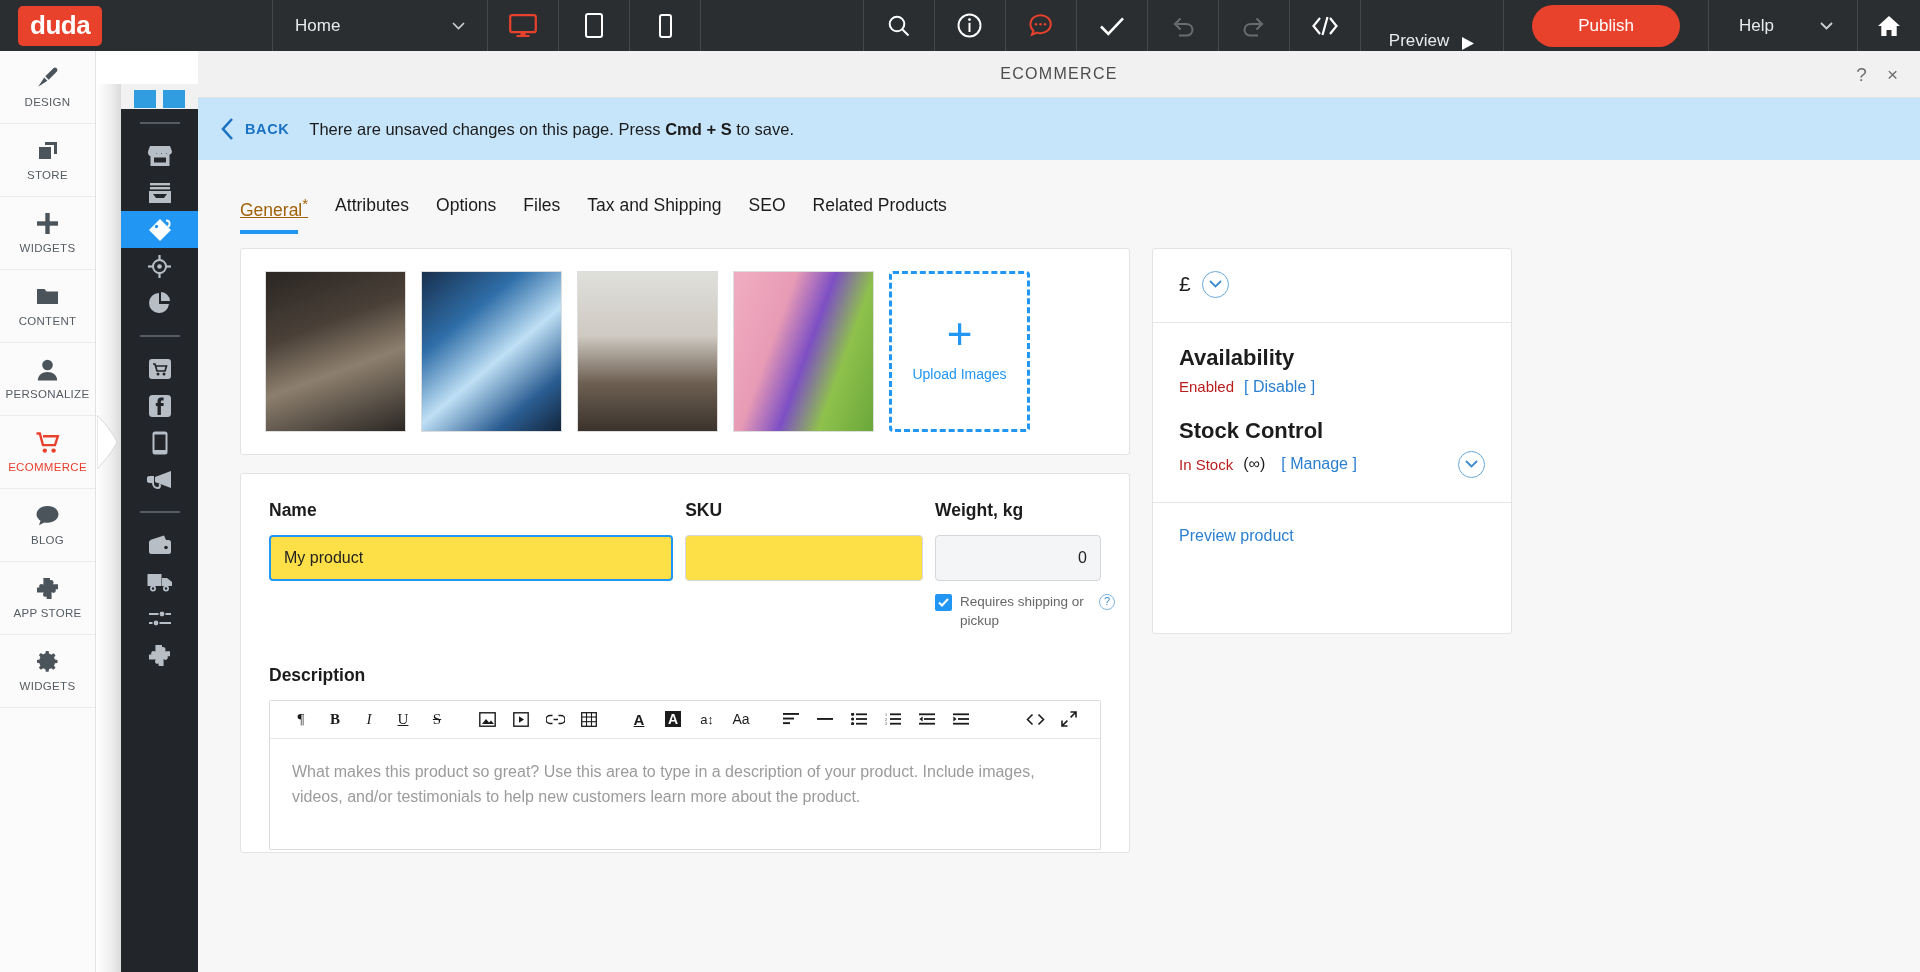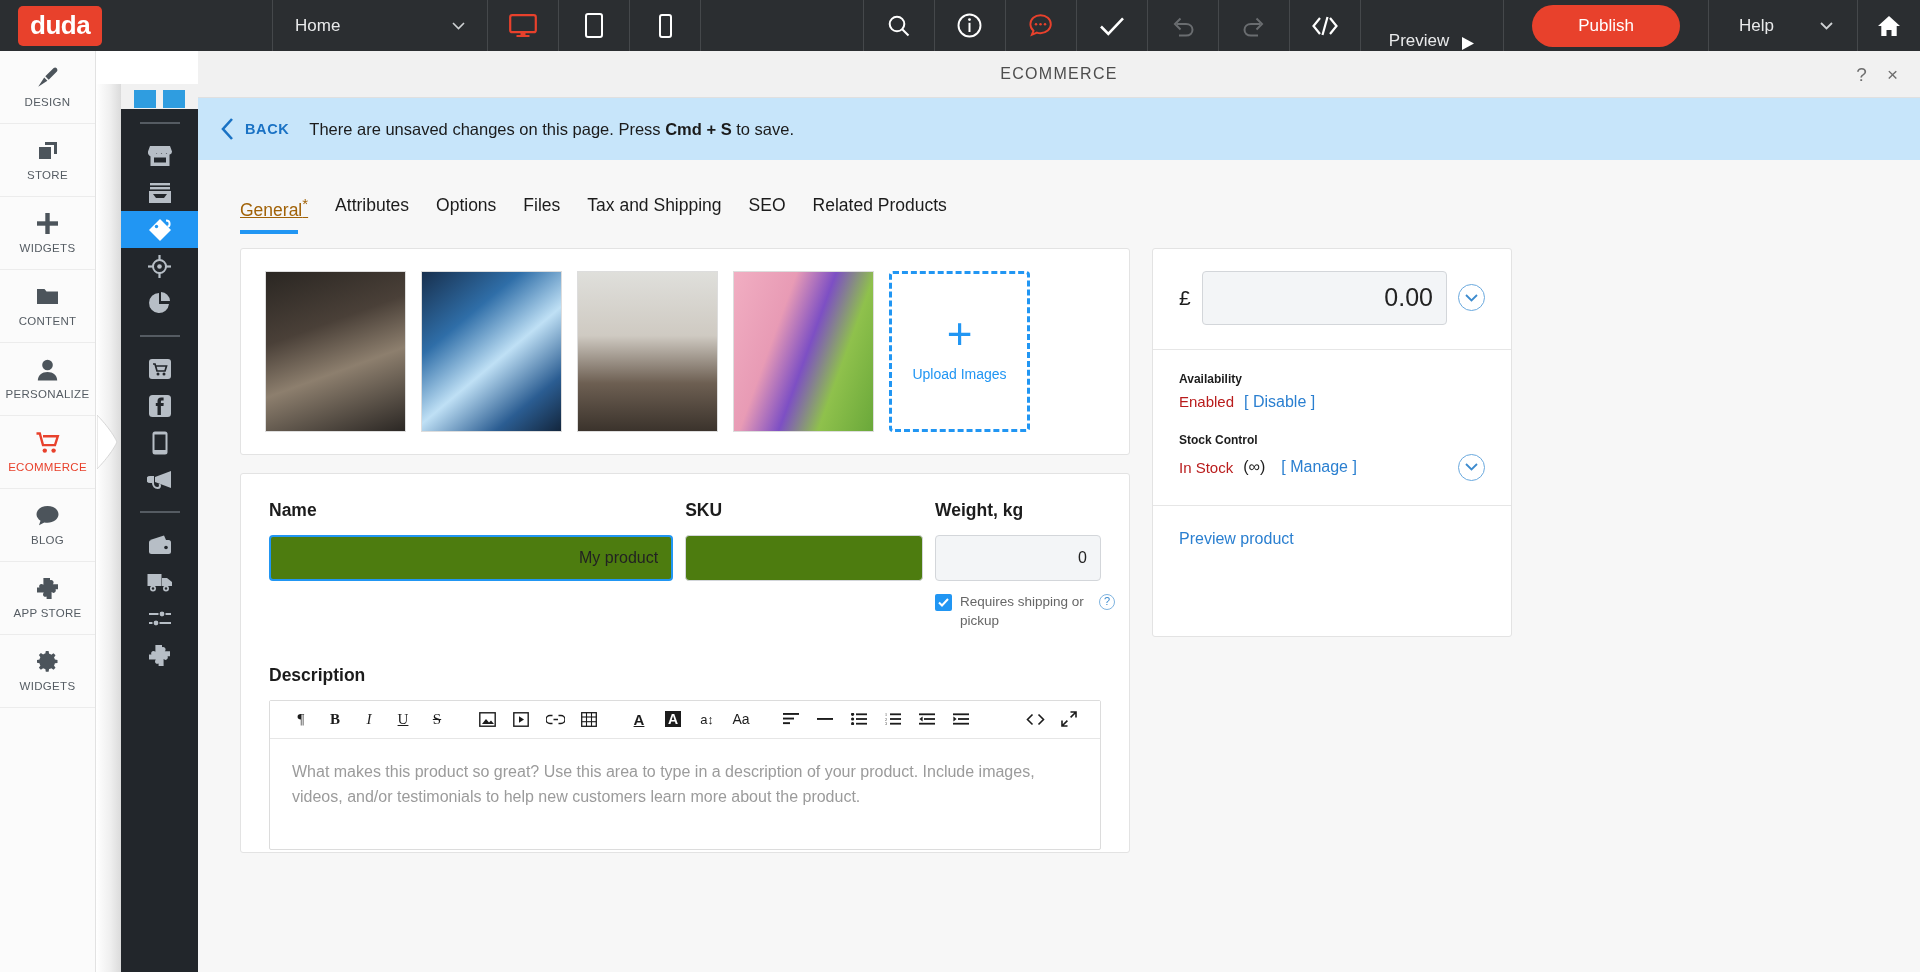--- a/index.html
+++ b/index.html
@@ -174,22 +174,21 @@
   
   .formcard { margin-top: 18px; padding: 26px 28px 0 28px; min-height: 380px; }
   .frow { display: flex; gap: 12px; }
   .fld-name { width: 418px; }
   .fld-sku { width: 246px; }
   .fld-weight { width: 166px; }
   .flabel { font-size: 17.5px; color: #1c1c1c; font-weight: bold; margin-bottom: 14px; display:block; }
   .inp {
     width: 100%; height: 46px; border: 1px solid #d3d6da; border-radius: 4px;
     font-size: 16px; font-family: inherit; padding: 0 13px; color: #222;
-    background: #4d7c0f;
-    text-align: right;
+    background: #fde047;
   }
   .inp.focused { border: 2px solid #2196f3; }
   .inp.readonlyish { background: #f3f5f7; text-align: right; }
   .inp.price { background: #f3f5f7; text-align: right; font-size: 25px; height: 54px; }
   .shiprow {
     margin-top: 12px; display: flex; align-items: flex-start; gap: 8px;
     font-size: 13.5px; color: #666; line-height: 1.4; width: 180px;
   }
   .cbx {
     width: 17px; height: 17px; background: #2196f3; border-radius: 2px;
@@ -222,21 +221,21 @@
   .pricecard { background: #fff; border: 1px solid #e3e3e3; border-radius: 3px; }
   .psec { padding: 22px 26px 24px 26px; border-bottom: 1px solid #e6e6e6; }
   .psec:last-child { border-bottom: none; }
   .ptitle { font-size: 22px; font-weight: bold; color:#1c1c1c; margin-bottom: 16px; }
   .prow { display: flex; align-items: center; gap: 11px; }
   .pcur { font-size: 21px; color:#1c1c1c; }
   .chev {
     width: 27px; height: 27px; border-radius: 50%; border: 1px solid #6aa9de;
     display:flex; align-items:center; justify-content:center; cursor:pointer; flex:none;
   }
-  .h2b { font-size: 12px; font-weight: bold; color:#1c1c1c; margin-bottom: 7px; }
+  .h2b { font-size: 22px; font-weight: bold; color:#1c1c1c; margin-bottom: 7px; }
   .green { color: #b91c1c; font-size: 15px; }
   .bluelink { color: #2a7fd0; font-size: 16px; cursor: pointer; }
   .inline-row { display:flex; align-items:center; gap: 10px; }
   .mt22 { margin-top: 22px; }
 </style>
 </head>
 <body>
 
 <div class="topbar">
   <div class="tb-logo-wrap">
@@ -723,21 +722,20 @@
         </div>
       </div>
     </div>
 
     <div class="col-side">
       <div class="pricecard">
 
         <div class="psec">
           <div class="prow">
             <span class="pcur">£</span>
-            <input class="inp price" value="0.00" style="">
             <span class="chev">
               <svg width="13" height="8" viewBox="0 0 13 8">
                   <path d="M1 1l5.5 5.5L12 1" stroke="#3d8bce" stroke-width="1.8" fill="none"></path>
                 </svg>
             </span>
           </div>
         </div>
 
         <div class="psec">
           <div class="h2b">Availability</div>

